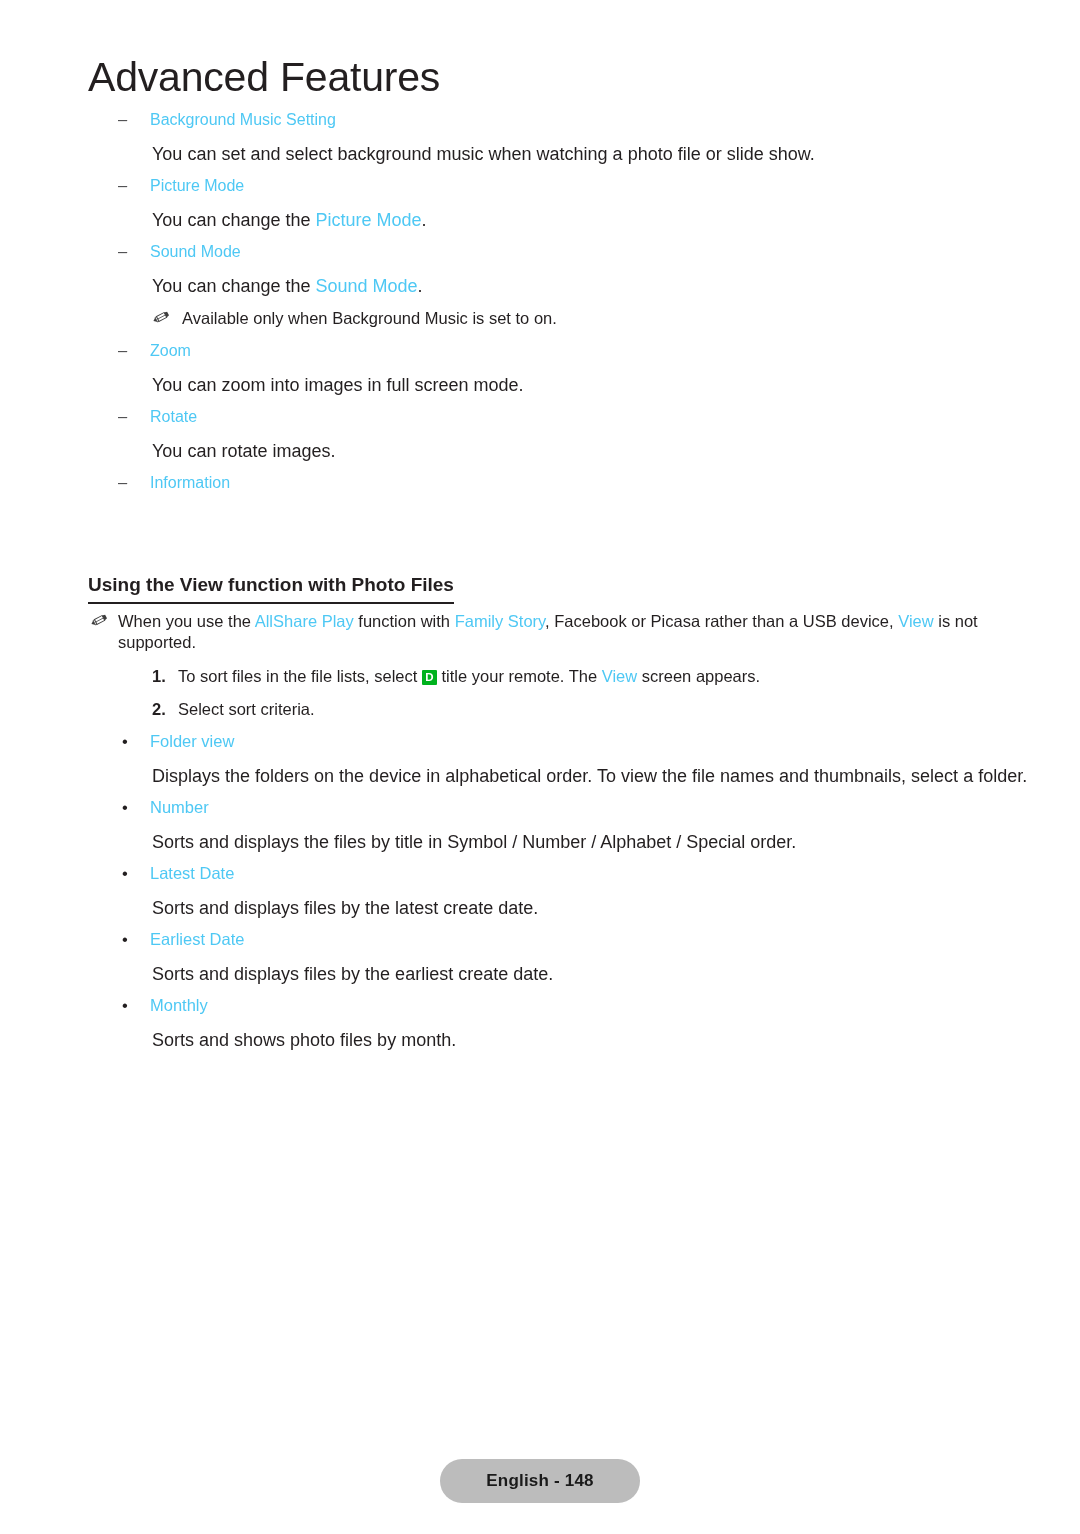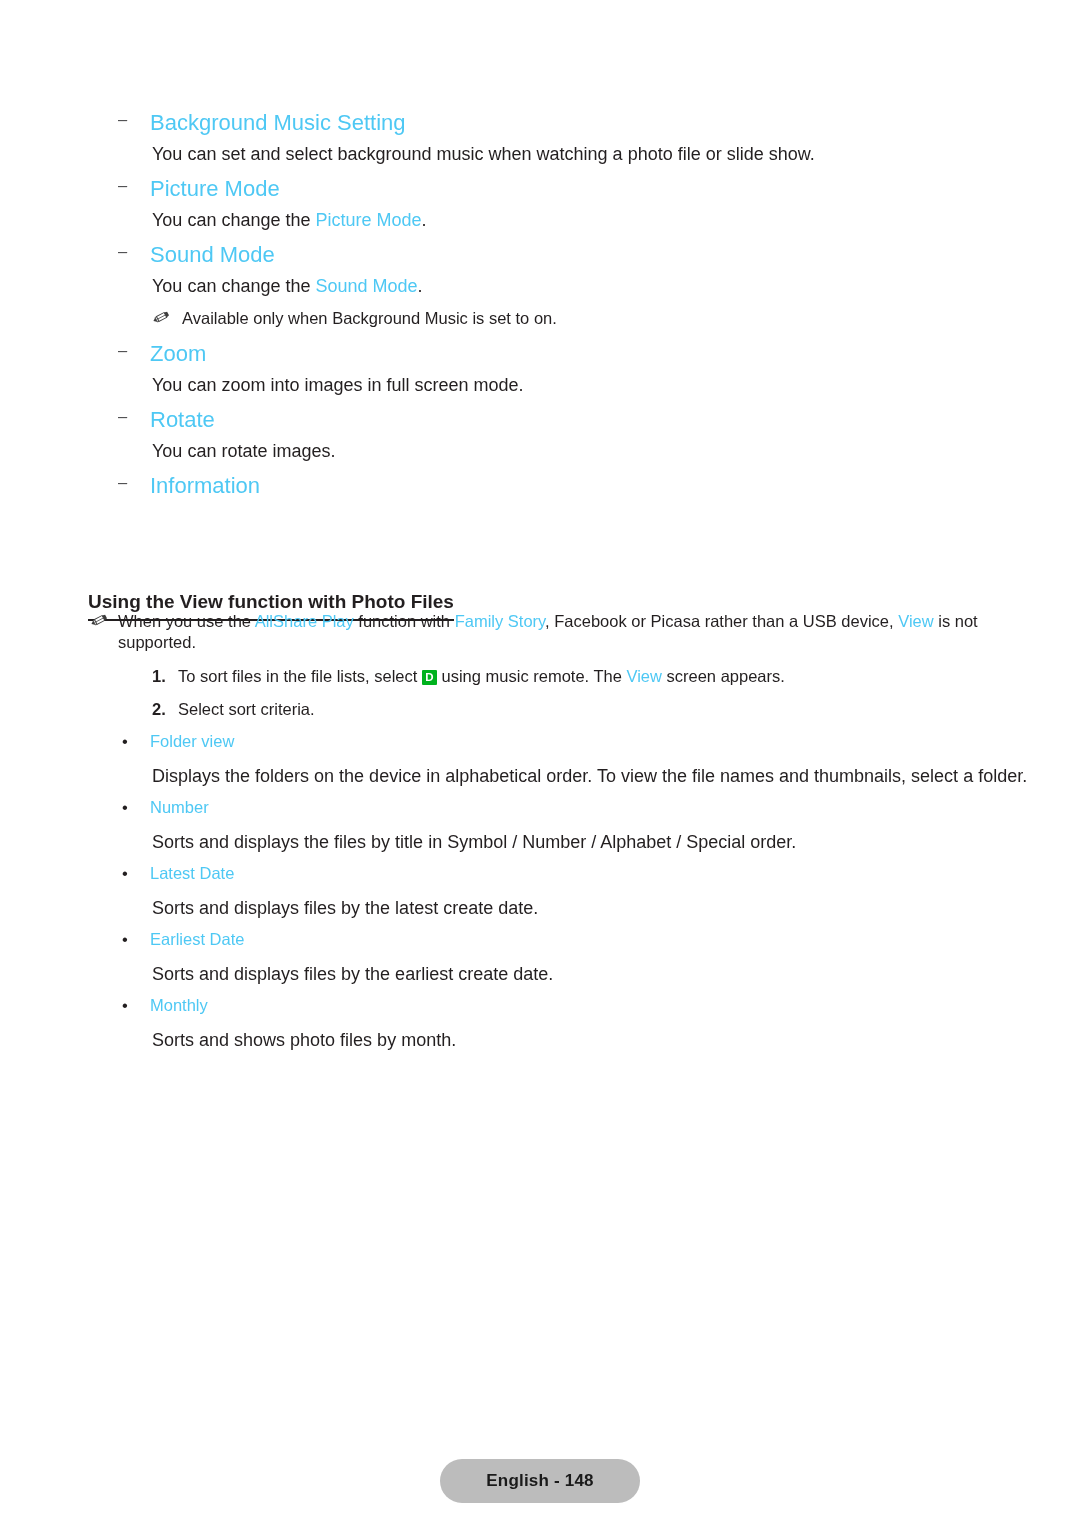--- a/index.html
+++ b/index.html
@@ -55,21 +55,21 @@
   }
   .dash-mark {
     position: absolute;
     left: 118px;
     top: 0;
     color: #4d4d4f;
     font-size: 16.5px;
   }
   .dash-label {
     color: #4ec8f4;
-    font-size: 22px;
+    font-size: 16px;
   }
 
   .body-line {
     padding-left: 152px;
     font-size: 18px;
     line-height: 1.25;
     color: #231f20;
     height: 33px;
   }
 
@@ -112,21 +112,20 @@
     position: absolute;
     left: 88px;
     top: 574px;
     font-size: 19px;
     font-weight: bold;
     color: #231f20;
     padding-bottom: 6px;
     border-bottom: 2px solid #231f20;
     display: inline-block;
     white-space: nowrap;
-    margin-top: 17px;
   }
 
   
   .num-item {
     position: relative;
     padding-left: 178px;
     font-size: 16.5px;
     line-height: 1.25;
     color: #231f20;
     height: 33px;
@@ -193,20 +192,21 @@
     padding: 12px 46px;
     border-radius: 22px;
     letter-spacing: 0.2px;
   }
 </style>
 </head>
 <body>
 
 <div class="page">
 
+  <div class="chapter-title">Advanced Features</div>
 
   <div class="content">
 
     <div class="dash-item">
       <span class="dash-mark">–</span>
       <span class="dash-label">Background Music Setting</span>
     </div>
     <div class="body-line">You can set and select background music when watching a photo file or slide show.</div>
 
     <div class="dash-item">
@@ -272,21 +272,21 @@
             <line x1="6.2" y1="7.2" x2="14.4" y2="7.2" stroke="#3c3c3c" stroke-width="0.7"></line>
             <path d="M14.6 4.4 L17.6 5.2 L17.6 9.2 L14.6 10.0 Z" fill="#3c3c3c"></path>
           </g>
         </svg>
       </span><span>When you use the </span><span class="cyan">AllShare Play</span><span> function with </span><span class="cyan">Family Story</span><span>, Facebook or Picasa rather than a USB device, </span><span class="cyan">View</span><span> is not supported.</span>
     </div>
 
     <div style="height:12px;"></div>
 
     <div class="num-item">
-      <span class="num-mark">1.</span><span>To sort files in the file lists, select </span><span class="key-chip">D</span><span> using music remote. The </span><span class="cyan">View</span><span> screen appears.</span>
+      <span class="num-mark">1.</span><span>To sort files in the file lists, select </span><span class="key-chip">D</span><span> title your remote. The </span><span class="cyan">View</span><span> screen appears.</span>
     </div>
 
     <div class="num-item">
       <span class="num-mark">2.</span><span>Select sort criteria.</span>
     </div>
 
     <div class="bullet-item">
       <span class="bullet-mark">•</span>
       <span class="bullet-label">Folder view</span>
     </div>

